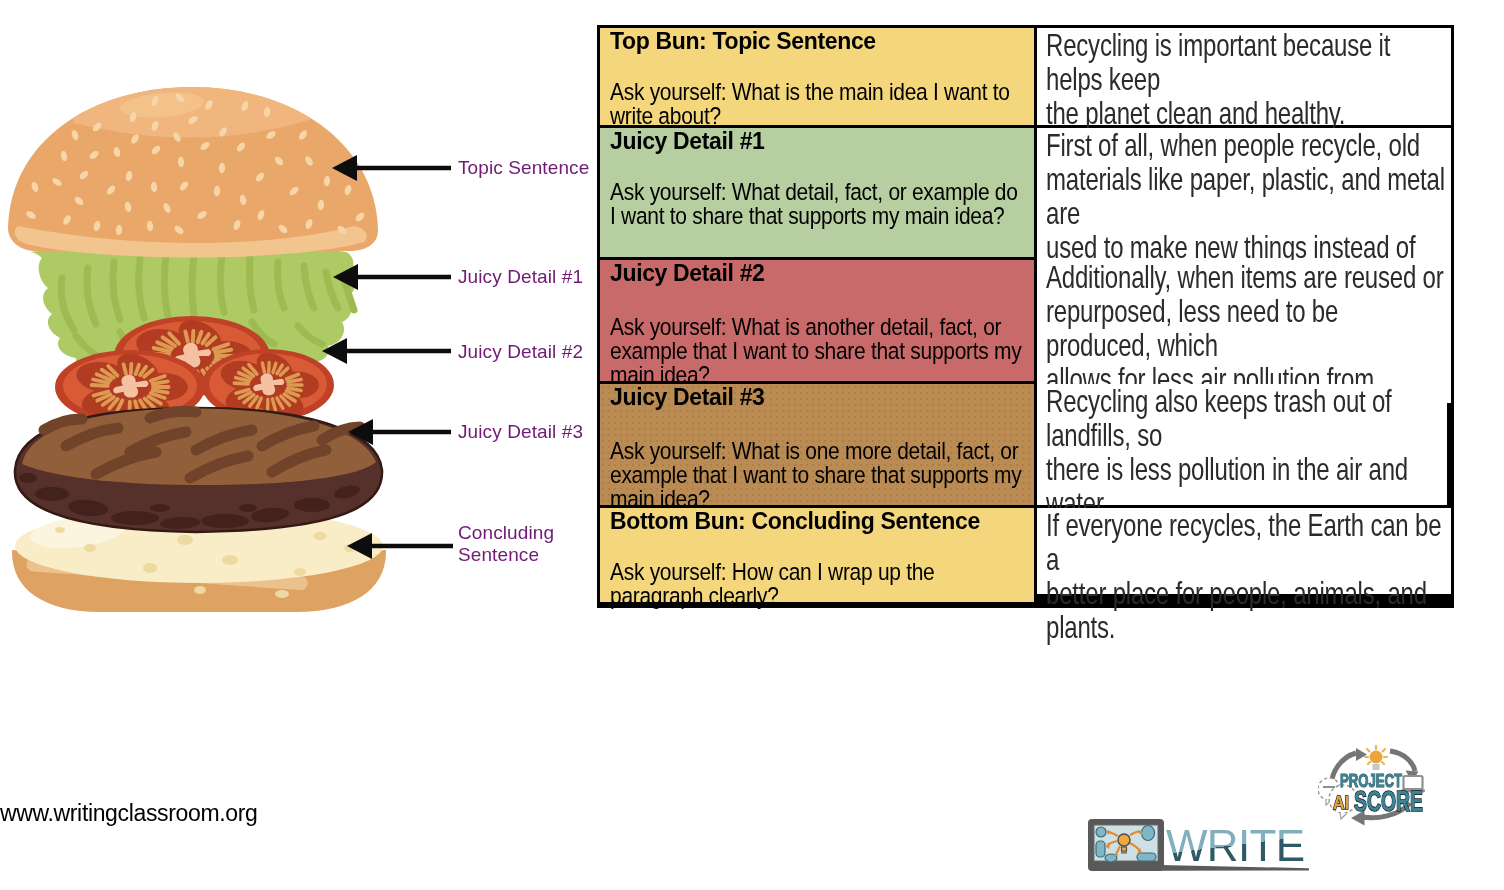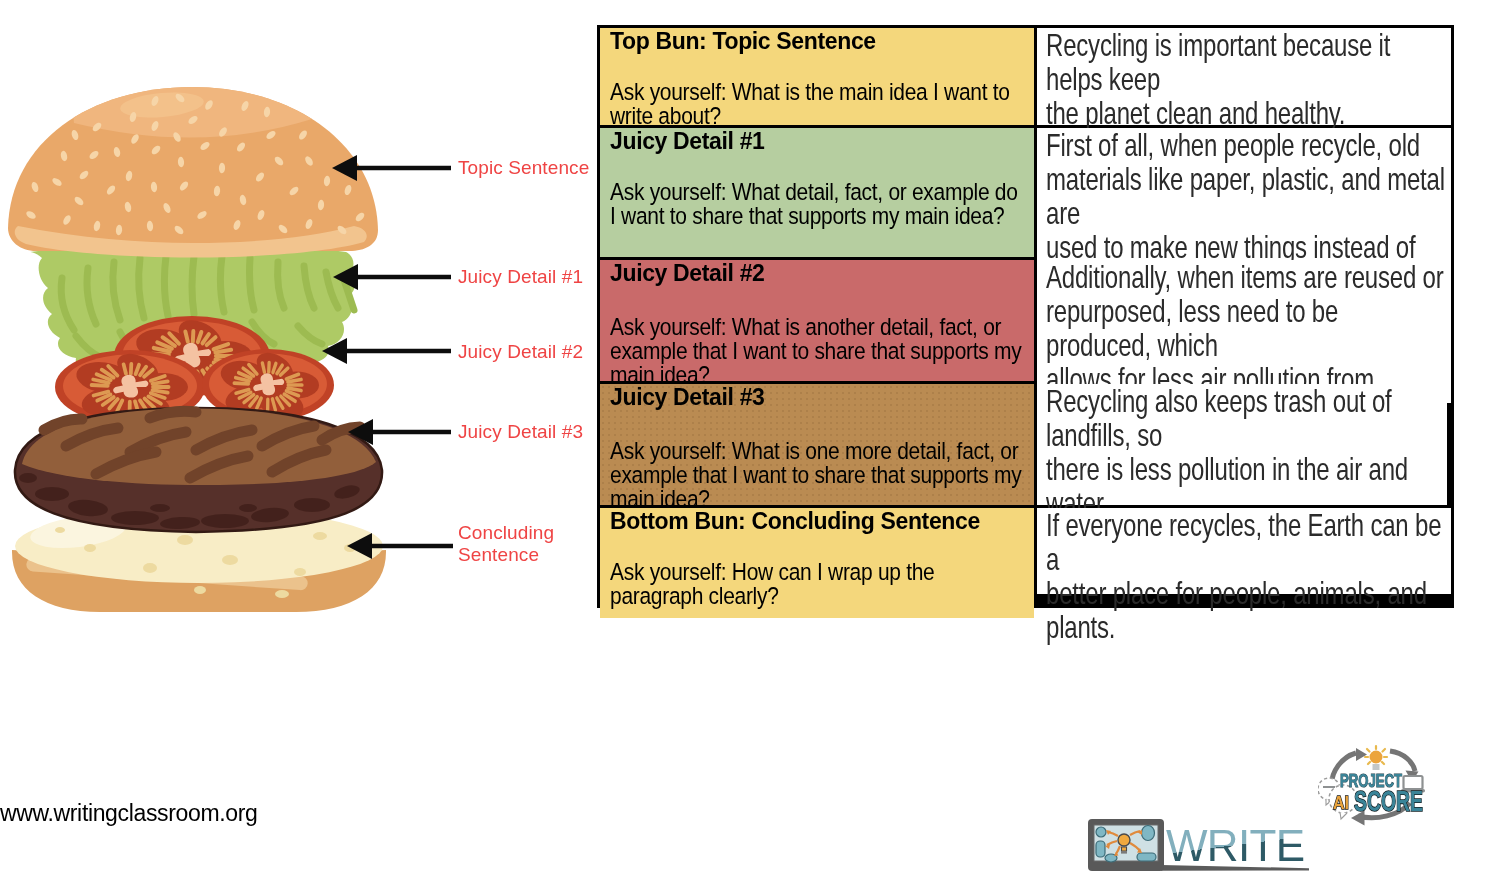--- a/index.html
+++ b/index.html
@@ -1,16 +1,16 @@
 <!DOCTYPE html>
 <html><head><meta charset="utf-8"><style>
 html,body{margin:0;padding:0;width:1504px;height:890px;background:#fff;overflow:hidden}
 body{font-family:"Liberation Sans",sans-serif;position:relative}
 .abs{position:absolute}
-.lbl{font-size:19px;line-height:21px;color:#ef4444;letter-spacing:0.1px}
+.lbl{font-size:19px;line-height:21px;color:#701a75;letter-spacing:0.1px}
 #tbl{left:597px;top:25px;width:857px;height:583px;background:#000}
 .cell{position:absolute;box-sizing:border-box}
 .lc{padding:1px 8px 0 10px;font-size:21px;line-height:22.1px;letter-spacing:-0.3px;color:#000}
 .lc .hd{font-weight:bold;font-size:23px;line-height:24px;letter-spacing:-0.35px}
 .lc .bd{transform:scaleY(1.1);transform-origin:0 0}
 .rc{background:#fff;padding:0.5px 4px 0 9px;font-size:24px;color:#2b2b2b}
 .rc .in{line-height:25.85px;letter-spacing:-0.2px;transform:scaleY(1.3);transform-origin:0 0}
 </style></head><body>
 <svg class="abs" style="left:0;top:0" width="620" height="660" viewBox="0 0 620 660">
 
@@ -291,21 +291,21 @@
     <div class="cell rc" style="left:440px;top:235px;width:414px;height:143px">
       <div class="in">Additionally, when items are reused or<br>repurposed, less need to be produced, which<br>allows for less air pollution from factories.</div>
     </div>
     <div class="cell lc" style="left:3px;top:359px;width:434px;height:121px;background:#ba8b52;background-image:radial-gradient(circle, rgba(60,30,0,0.10) 1px, transparent 1.1px);background-size:6px 6px">
       <div class="hd">Juicy Detail #3</div>
       <div class="bd" style="margin-top:30px">Ask yourself: What is one more detail, fact, or<br>example that I want to share that supports my<br>main idea?</div>
     </div>
     <div class="cell rc" style="left:440px;top:359px;width:410px;height:121px">
       <div class="in">Recycling also keeps trash out of landfills, so<br>there is less pollution in the air and water.</div>
     </div>
-    <div class="cell lc" style="left:3px;top:483px;width:434px;height:110px;background:#f4d77c">
+    <div class="cell lc" style="left:3px;top:483px;width:434px;height:94px;background:#f4d77c">
       <div class="hd">Bottom Bun: Concluding Sentence</div>
       <div class="bd" style="margin-top:27px">Ask yourself: How can I wrap up the<br>paragraph clearly?</div>
     </div>
     <div class="cell rc" style="left:440px;top:483px;width:414px;height:86px">
       <div class="in">If everyone recycles, the Earth can be a<br>better place for people, animals, and plants.</div>
     </div>
   </div>
 
 <div class="abs lbl" style="left:458px;top:157px">Topic Sentence</div>
 <div class="abs lbl" style="left:458px;top:266px">Juicy Detail #1</div>

